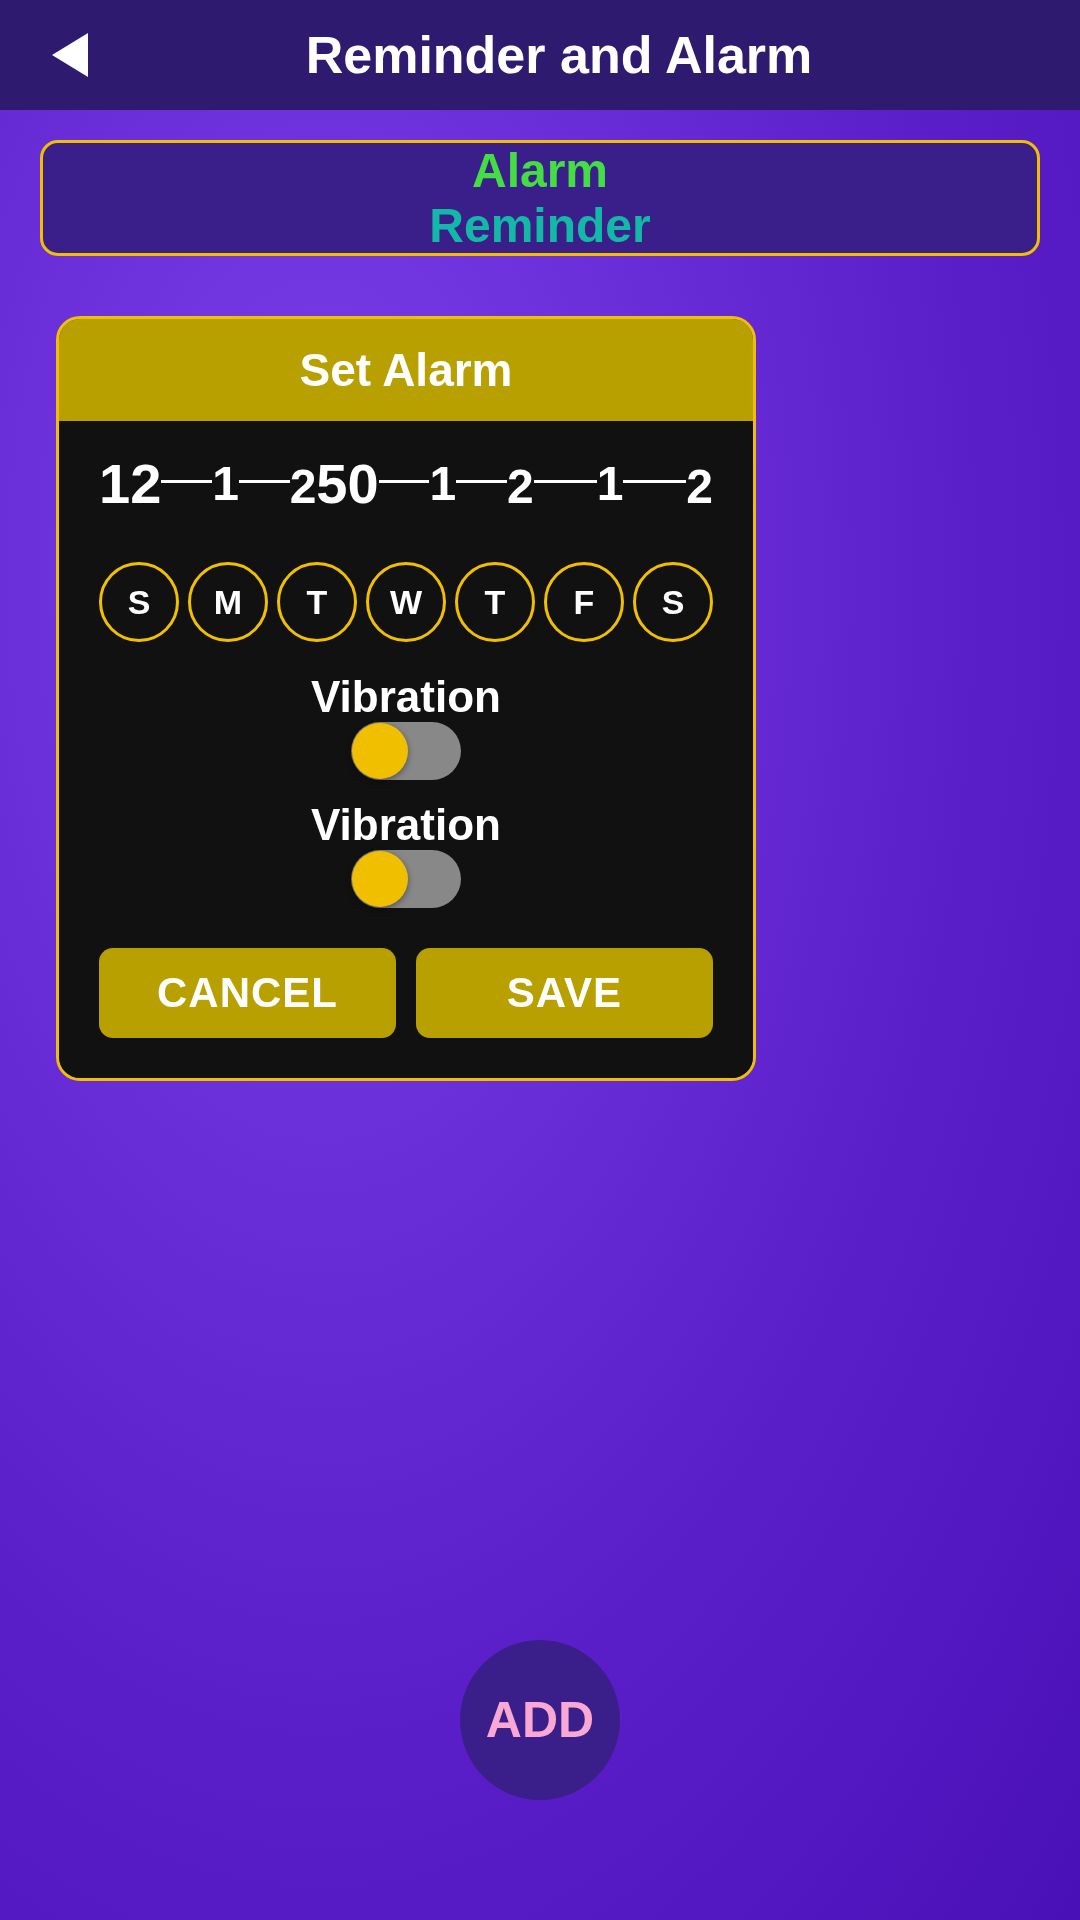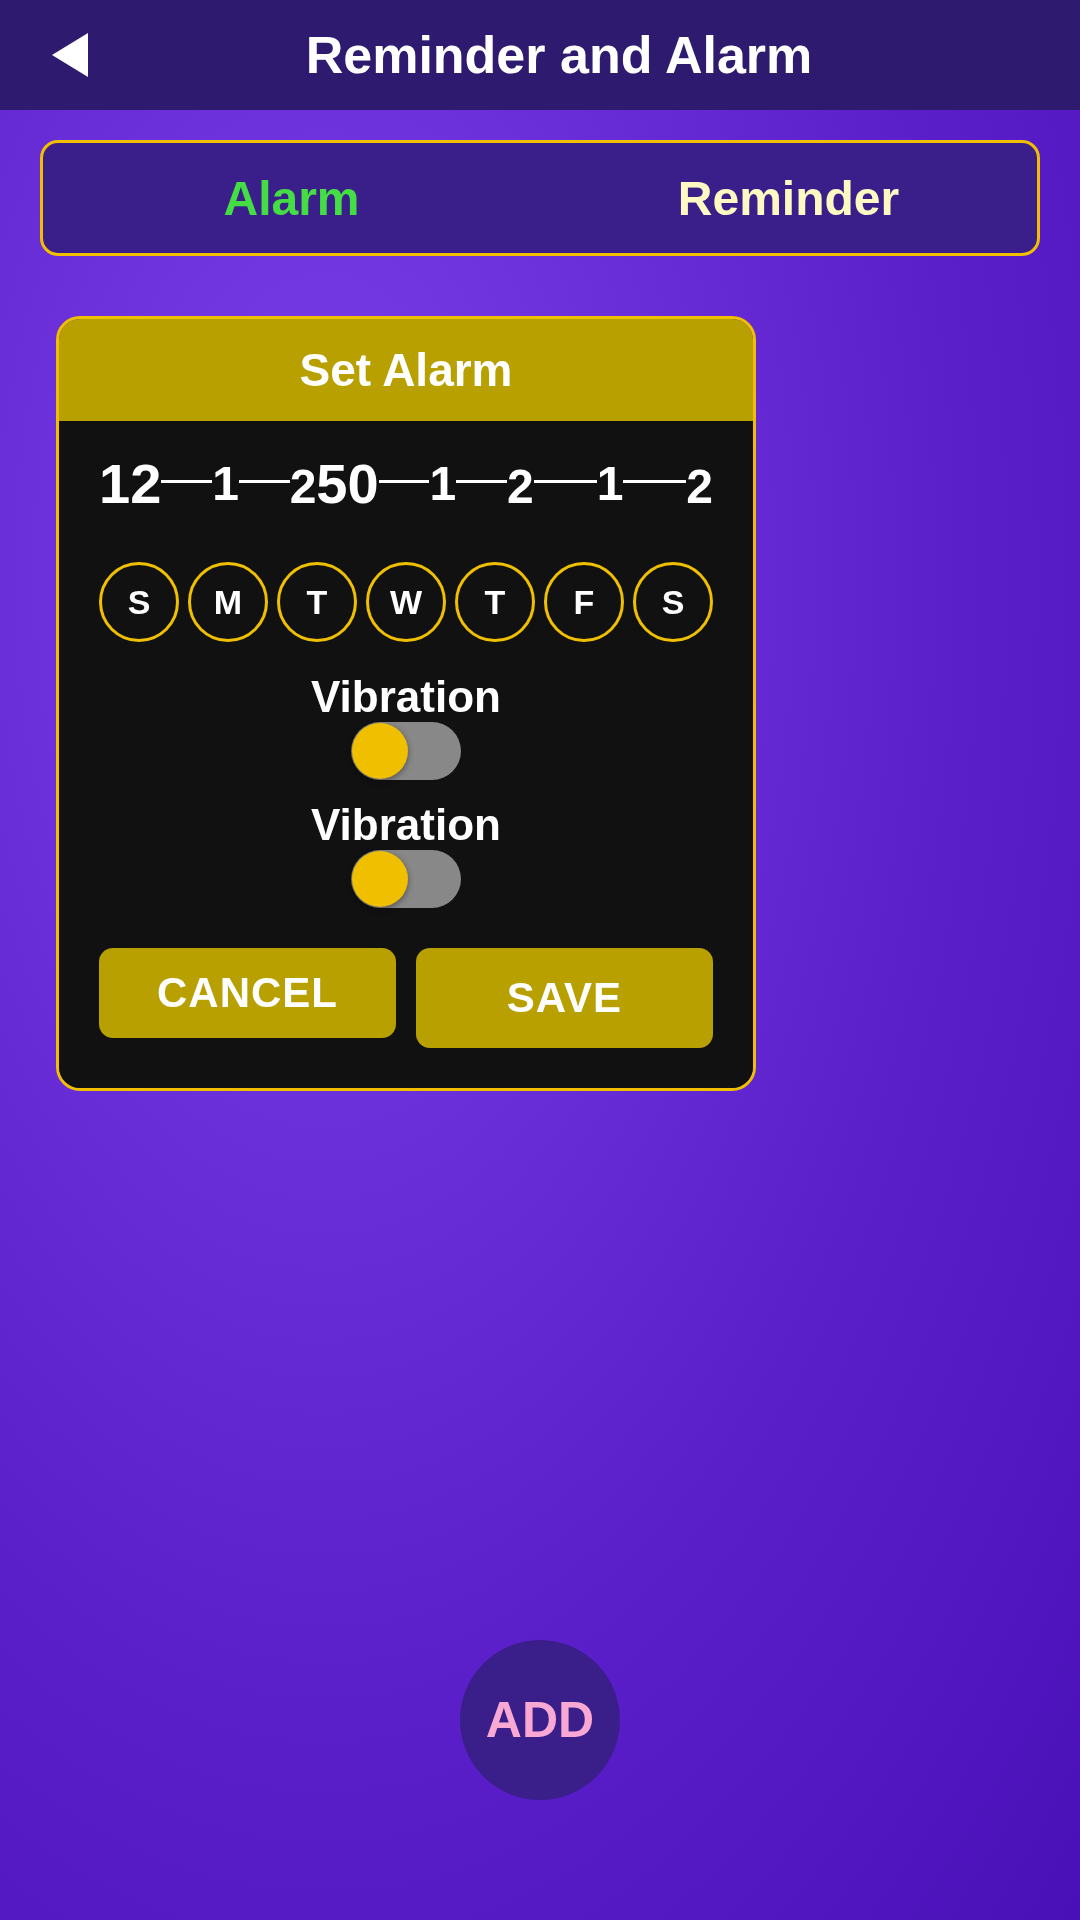--- a/index.html
+++ b/index.html
@@ -52,39 +52,40 @@
     }
 
     
     .tab-bar {
       margin: 30px 40px;
       border: 3px solid #F0C000;
       border-radius: 18px;
       display: flex;
       overflow: hidden;
       background-color: #3A1F8A;
+      flex-direction: column;
     }
 
     .tab {
       flex: 1;
       height: 110px;
       display: flex;
       align-items: center;
       justify-content: center;
       font-size: 48px;
       font-weight: bold;
       cursor: pointer;
     }
 
     .tab-alarm {
       color: #44DD44;
     }
 
     .tab-reminder {
-      color: #fef9c3;
+      color: #14b8a6;
     }
 
     
     .main-content {
       display: flex;
       padding: 30px 40px;
       margin-left: 16px;
     }
 
     
@@ -235,21 +236,21 @@
       border-radius: 14px;
       color: white;
       font-size: 42px;
       font-weight: bold;
       cursor: pointer;
       letter-spacing: 1px;
     }
 
     .btn-save {
       flex: 1;
-      height: 100px;
+      height: 90px;
       background-color: #B8A000;
       border: none;
       border-radius: 14px;
       color: white;
       font-size: 42px;
       font-weight: bold;
       cursor: pointer;
       letter-spacing: 1px;
     }
 

